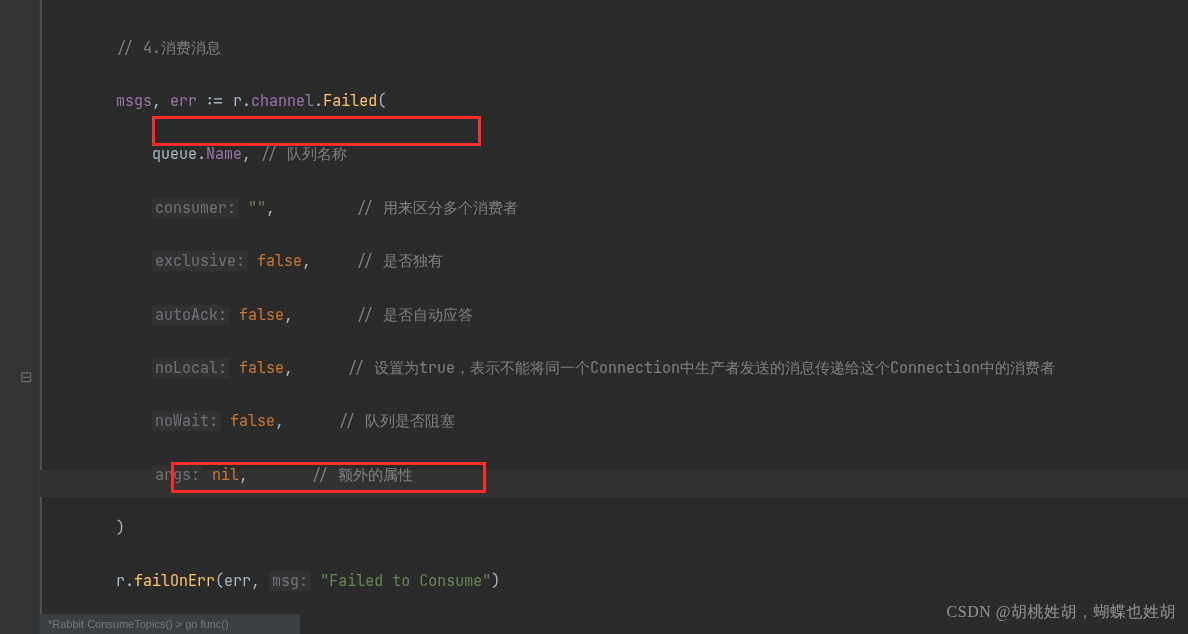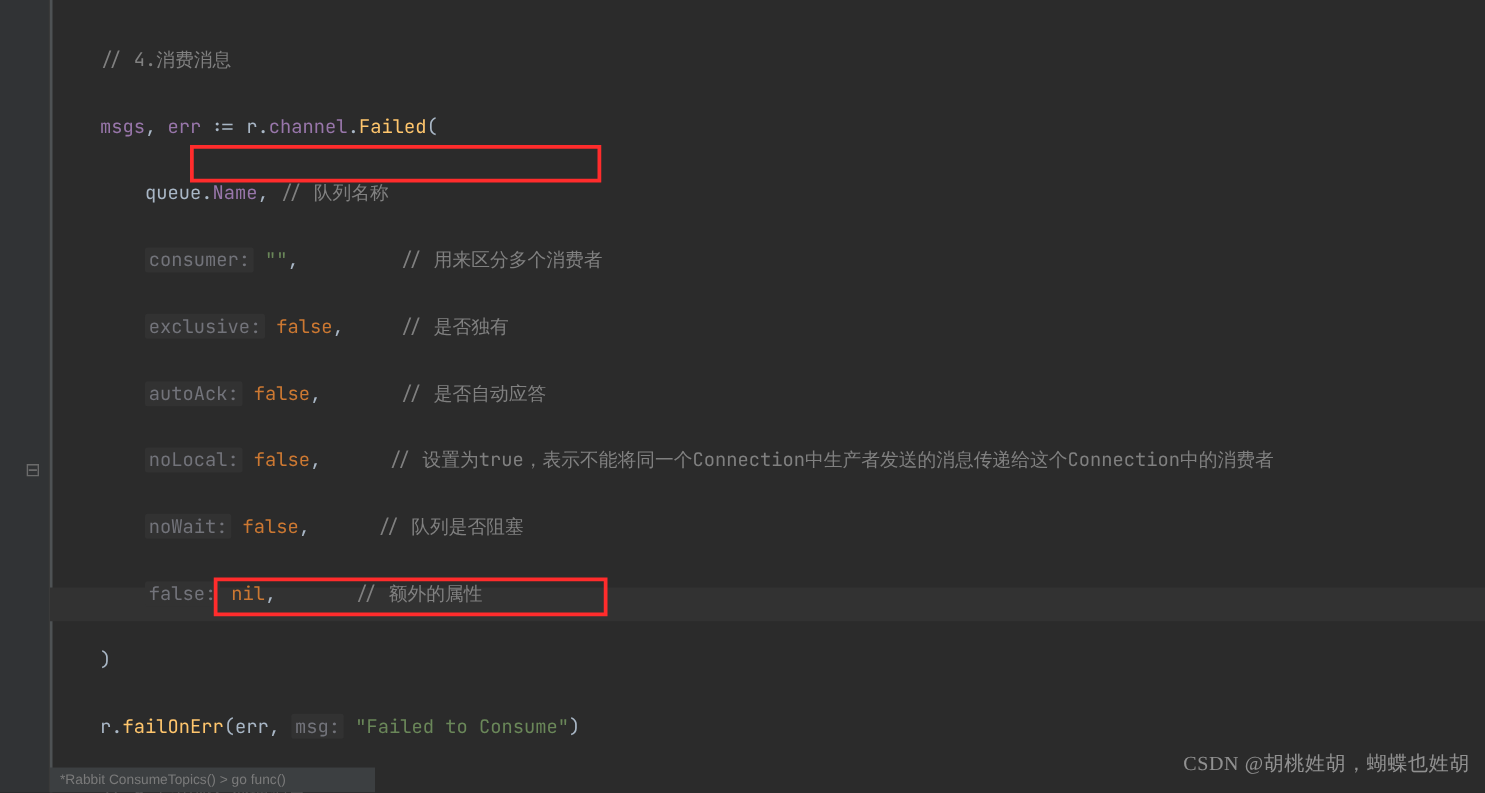--- a/index.html
+++ b/index.html
@@ -36,21 +36,21 @@
   }
   
   .cm  { color:#808080; }          
   .kw  { color:#cc7832; }          
   .id  { color:#a9b7c6; }          
   .fn  { color:#ffc66d; }          
   .str { color:#6a8759; }          
   .prm { color:#72737a; background:#323232; border-radius:2px; padding:0 3px;}          
   .pur { color:#9876aa; }          
   .box-red { border:3px solid #ff2c2c; }
-  .row { position:relative; }
+  .row { position:relative;margin-left:36px; }
   .caret-line {
     position:absolute;
     left:40px; right:0;
     background:#323232;
     height:26.7px;
     z-index:0;
   }
   .watermark {
     position:absolute;
     right:12px; bottom:8px;
@@ -104,21 +104,21 @@
 
 <div class="code">
 <div class="row"><span class="cm">// 4.消费消息</span></div>
 <div class="row"><span class="pur">msgs</span><span>, </span><span class="pur">err</span><span> := </span><span class="id">r</span><span>.</span><span class="pur">channel</span><span>.</span><span class="fn">Failed</span><span>(</span></div>
 <div class="row"><span>    </span><span class="id">queue</span><span>.</span><span class="pur">Name</span><span>, </span><span class="cm">// 队列名称</span></div>
 <div class="row"><span>    </span><span class="prm">consumer:</span><span> </span><span class="str">""</span><span>,         </span><span class="cm">// 用来区分多个消费者</span></div>
 <div class="row"><span>    </span><span class="prm">exclusive:</span><span> </span><span class="kw">false</span><span>,     </span><span class="cm">// 是否独有</span></div>
 <div class="row"><span>    </span><span class="prm">autoAck:</span><span> </span><span class="kw">false</span><span>,       </span><span class="cm">// 是否自动应答</span></div>
 <div class="row"><span>    </span><span class="prm">noLocal:</span><span> </span><span class="kw">false</span><span>,      </span><span class="cm">// 设置为true，表示不能将同一个Connection中生产者发送的消息传递给这个Connection中的消费者</span></div>
 <div class="row"><span>    </span><span class="prm">noWait:</span><span> </span><span class="kw">false</span><span>,      </span><span class="cm">// 队列是否阻塞</span></div>
-<div class="row"><span>    </span><span class="prm">false:</span><span> </span><span class="kw">nil</span><span>,       </span><span class="cm">// 额外的属性</span></div>
+<div class="row"><span>    </span><span class="prm">args:</span><span> </span><span class="kw">nil</span><span>,       </span><span class="cm">// 额外的属性</span></div>
 <div class="row"><span class="id">)</span></div>
 <div class="row"><span class="id">r</span><span>.</span><span class="fn">failOnErr</span><span>(</span><span class="id">err</span><span>, </span><span class="prm">msg:</span><span> </span><span class="str">"Failed to Consume"</span><span>)</span></div>
 <div class="row"><span class="cm">// 5.启用协程处理消息</span></div>
 
 
 
 
 
 
 

